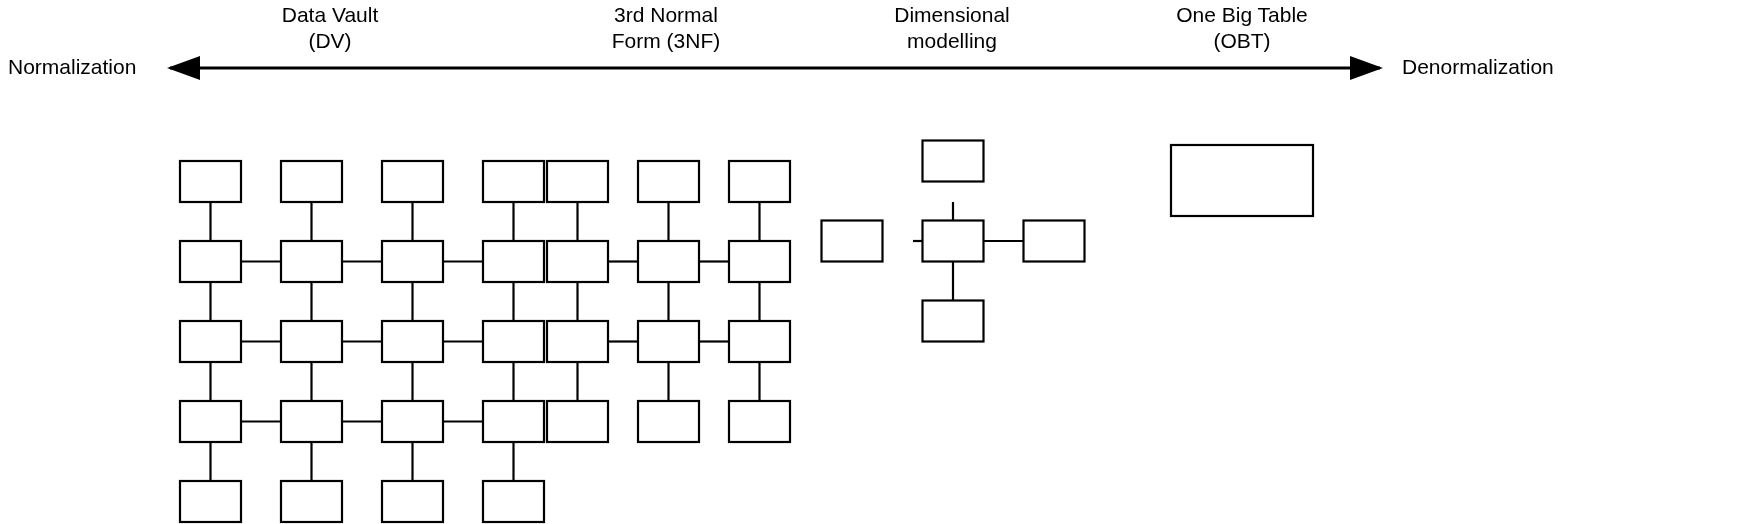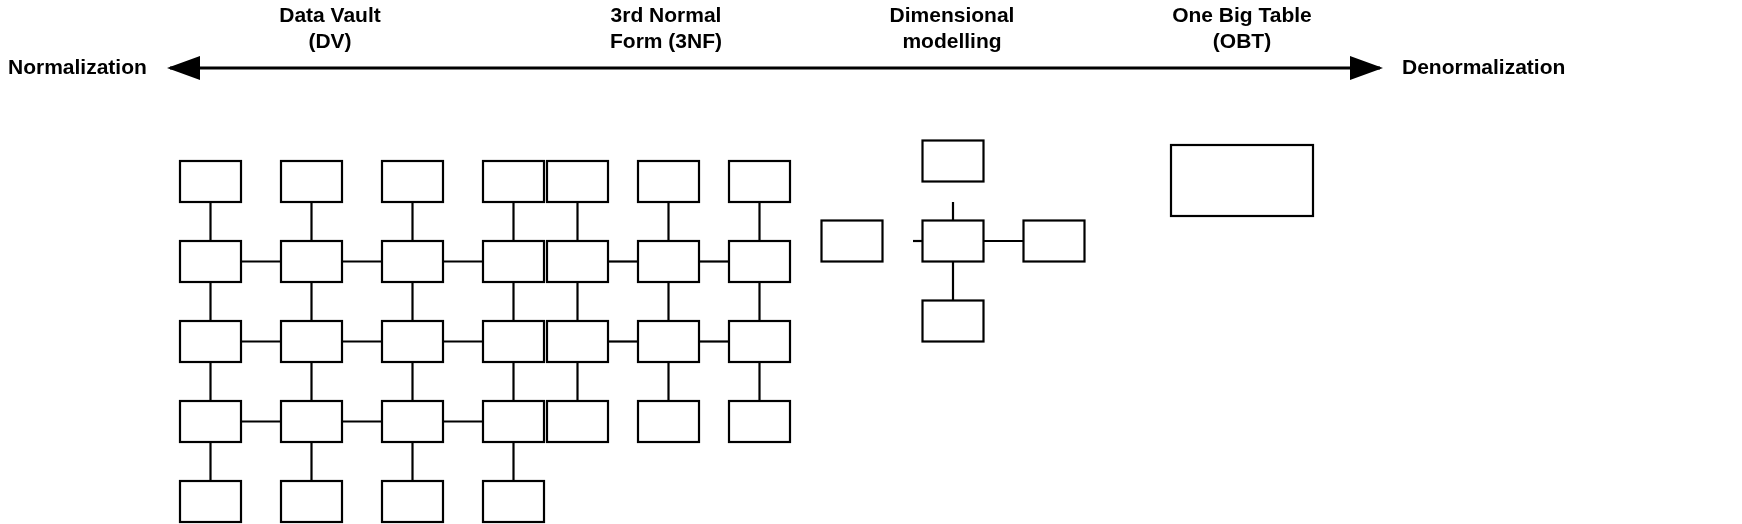--- a/index.html
+++ b/index.html
@@ -11,21 +11,20 @@
   body {
     font-family: "Liberation Sans", sans-serif;
     color: #000000;
   }
   #canvas {
     position: relative;
     width: 1742px;
     height: 524px;
     background: #ffffff;
     overflow: hidden;
-    font-weight: bold;
   }
   #diagram-svg {
     position: absolute;
     left: 0;
     top: 0;
     width: 1742px;
     height: 524px;
     display: block;
   }
   .axis-label {

